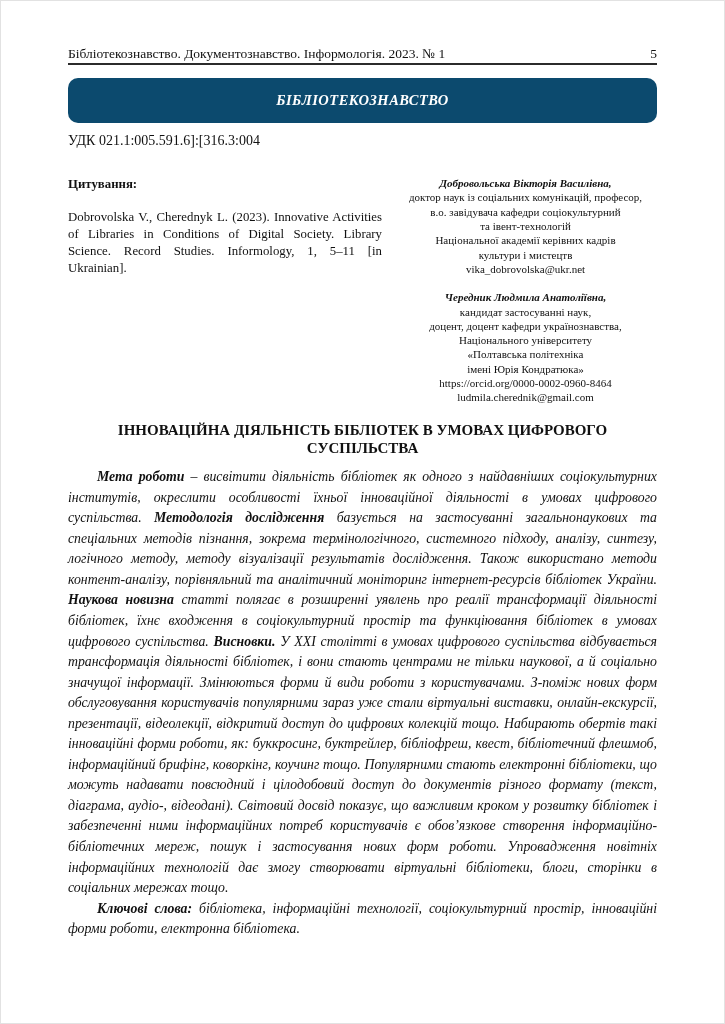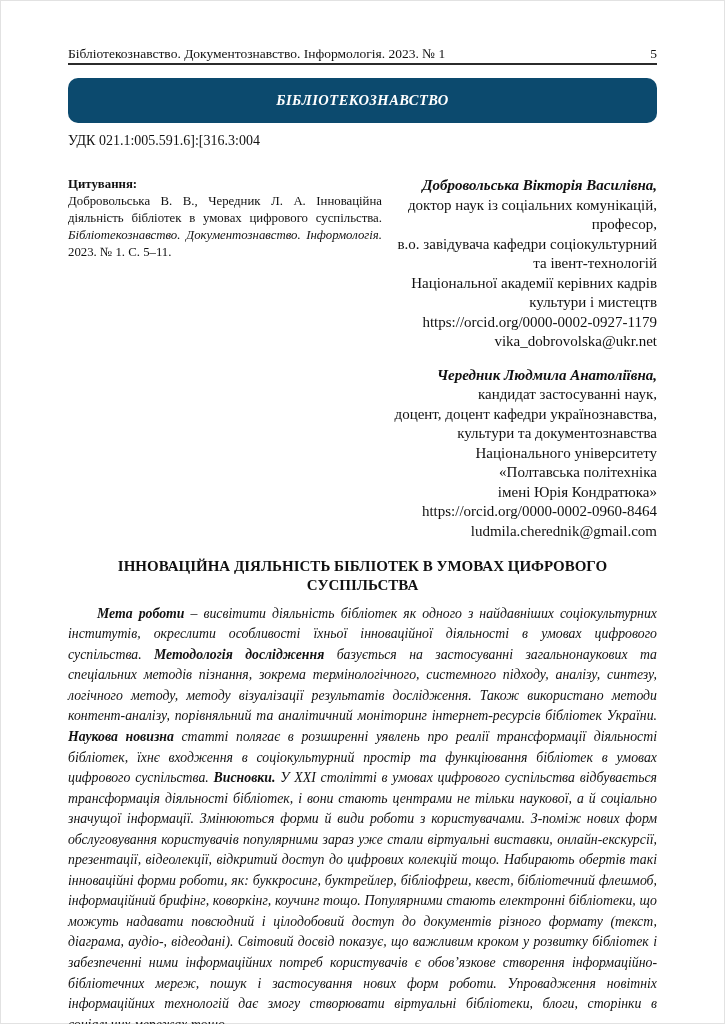--- a/index.html
+++ b/index.html
@@ -61,22 +61,22 @@
     flex: 0 0 auto;
     font-size: 12.8px;
     line-height: 1.32;
   }
   .cite-heading { font-weight: bold; }
   .cite-par { text-align: justify; }
   .cite-par-en { text-align: justify; margin-top: 16px; }
   .journal-italic { font-style: italic; }
   .authors-col {
     flex: 1 1 auto;
-    text-align: right;
-    font-size: 15px;
+    text-align: center;
+    font-size: 11px;
     line-height: 1.3;
   }
   .author-block-2 { margin-top: 14px; }
   .author-name { font-weight: bold; font-style: italic; }
   
   .article-title {
     margin-top: 16px;
     text-align: center;
     font-weight: bold;
     font-size: 15px;
@@ -107,41 +107,39 @@
   <div class="banner">
     <span class="banner-label">БІБЛІОТЕКОЗНАВСТВО</span>
   </div>
 
   <div class="udc">УДК 021.1:005.591.6]:[316.3:004</div>
 
   <div class="meta-cols">
 
     <div class="cite-col">
       <div class="cite-heading">Цитування:</div>
-      <div class="cite-par"><span>Добровольська В. В., Чередник Л. А. Інноваційна діяльність бібліотек в умовах цифрового суспільства. </span><span class="journal-italic">Бібліотекознавство. Документознавство. Інформологія.</span><span> 2023. № 1. С. 5–11.</span></div>
+      <div class="cite-par-en">Dobrovolska V., Cherednyk L. (2023). Innovative Activities of Libraries in Conditions of Digital Society. Library Science. Record Studies. Informology, 1, 5–11 [in Ukrainian].</div>
     </div>
 
     <div class="authors-col">
 
       <div class="author-block">
         <div class="author-name">Добровольська Вікторія Василівна,</div>
         <div>доктор наук із соціальних комунікацій, професор,</div>
         <div>в.о. завідувача кафедри соціокультурний</div>
         <div>та івент-технологій</div>
         <div>Національної академії керівних кадрів</div>
         <div>культури і мистецтв</div>
-        <div>https://orcid.org/0000-0002-0927-1179</div>
         <div>vika_dobrovolska@ukr.net</div>
       </div>
 
       <div class="author-block author-block-2">
         <div class="author-name">Чередник Людмила Анатоліївна,</div>
         <div>кандидат застосуванні наук,</div>
         <div>доцент, доцент кафедри українознавства,</div>
-        <div>культури та документознавства</div>
         <div>Національного університету</div>
         <div>«Полтавська політехніка</div>
         <div>імені Юрія Кондратюка»</div>
         <div>https://orcid.org/0000-0002-0960-8464</div>
         <div>ludmila.cherednik@gmail.com</div>
       </div>
 
     </div>
   </div>
 

